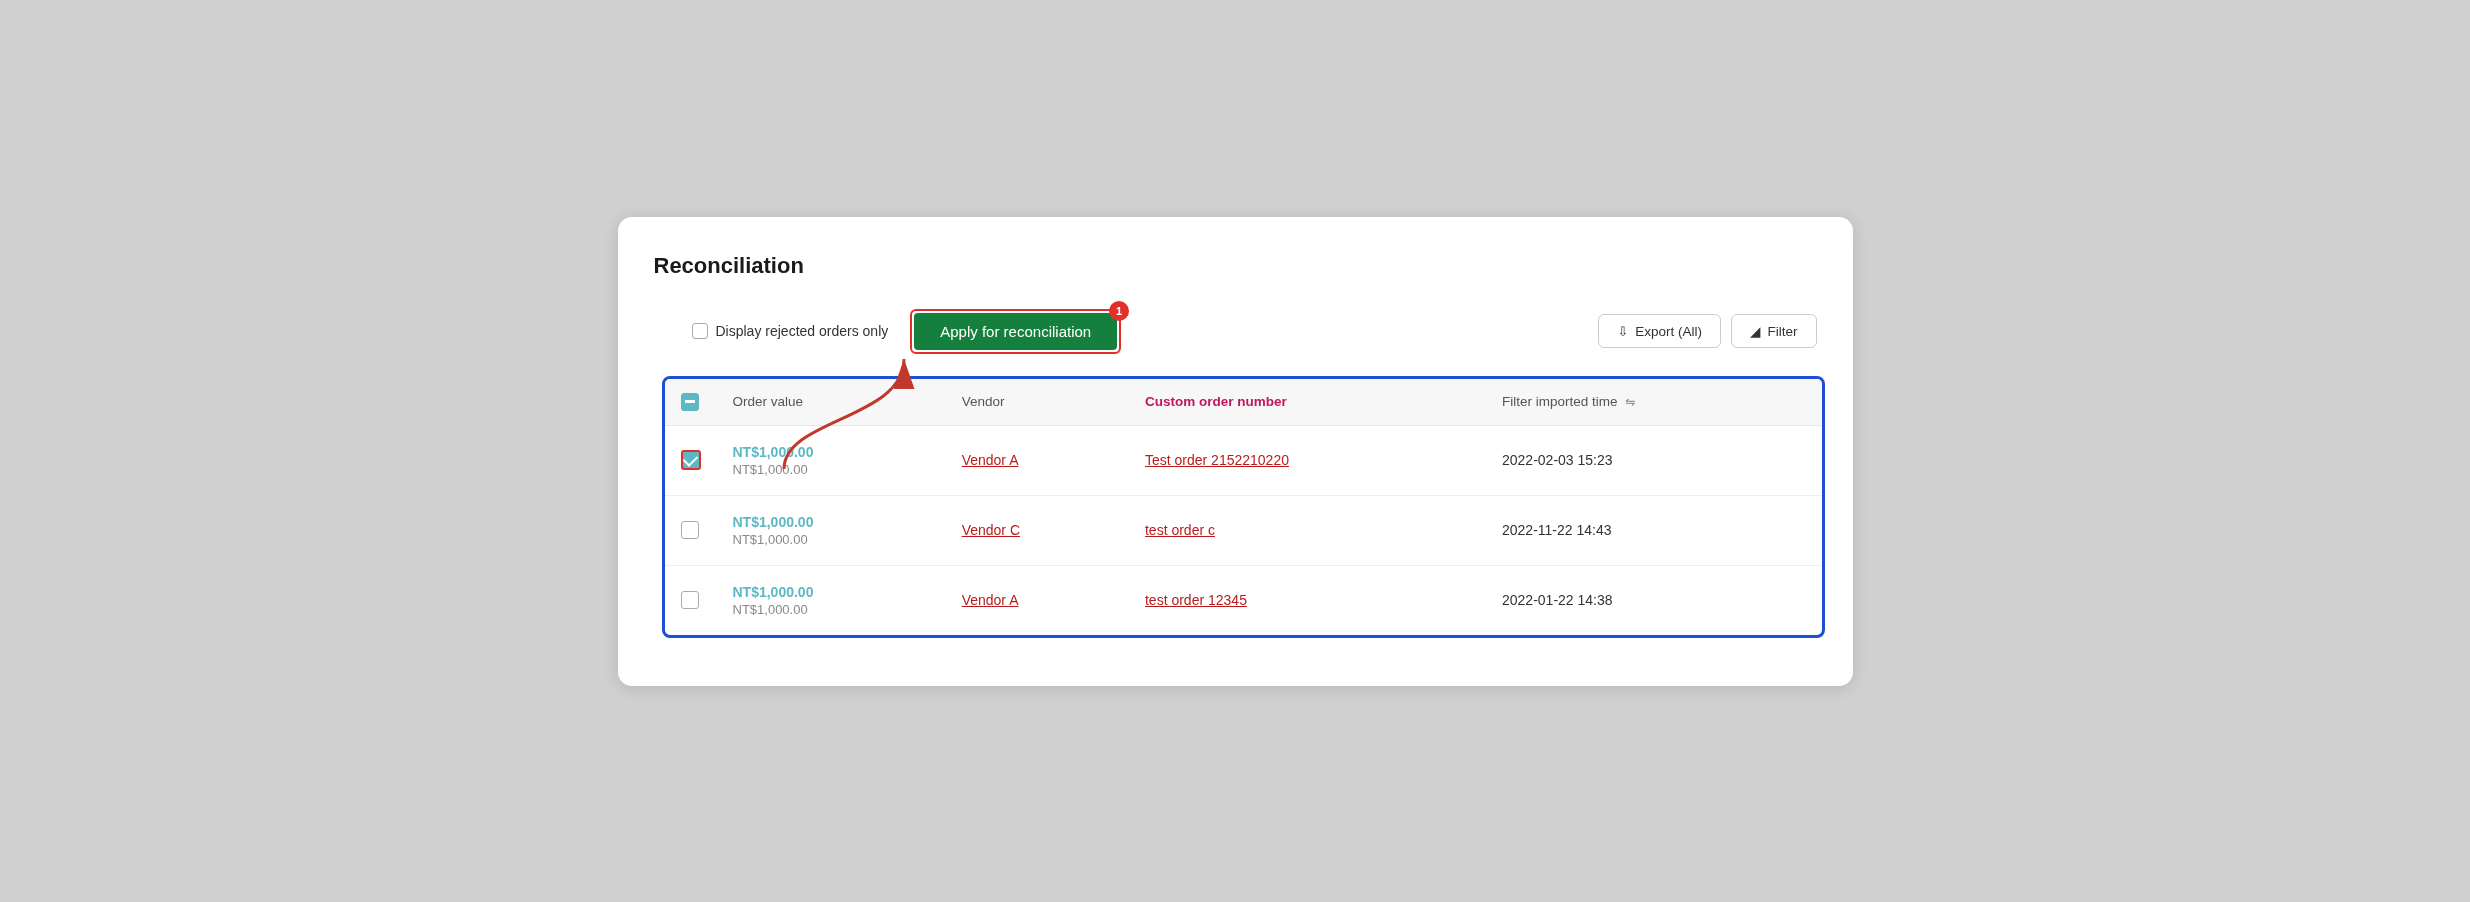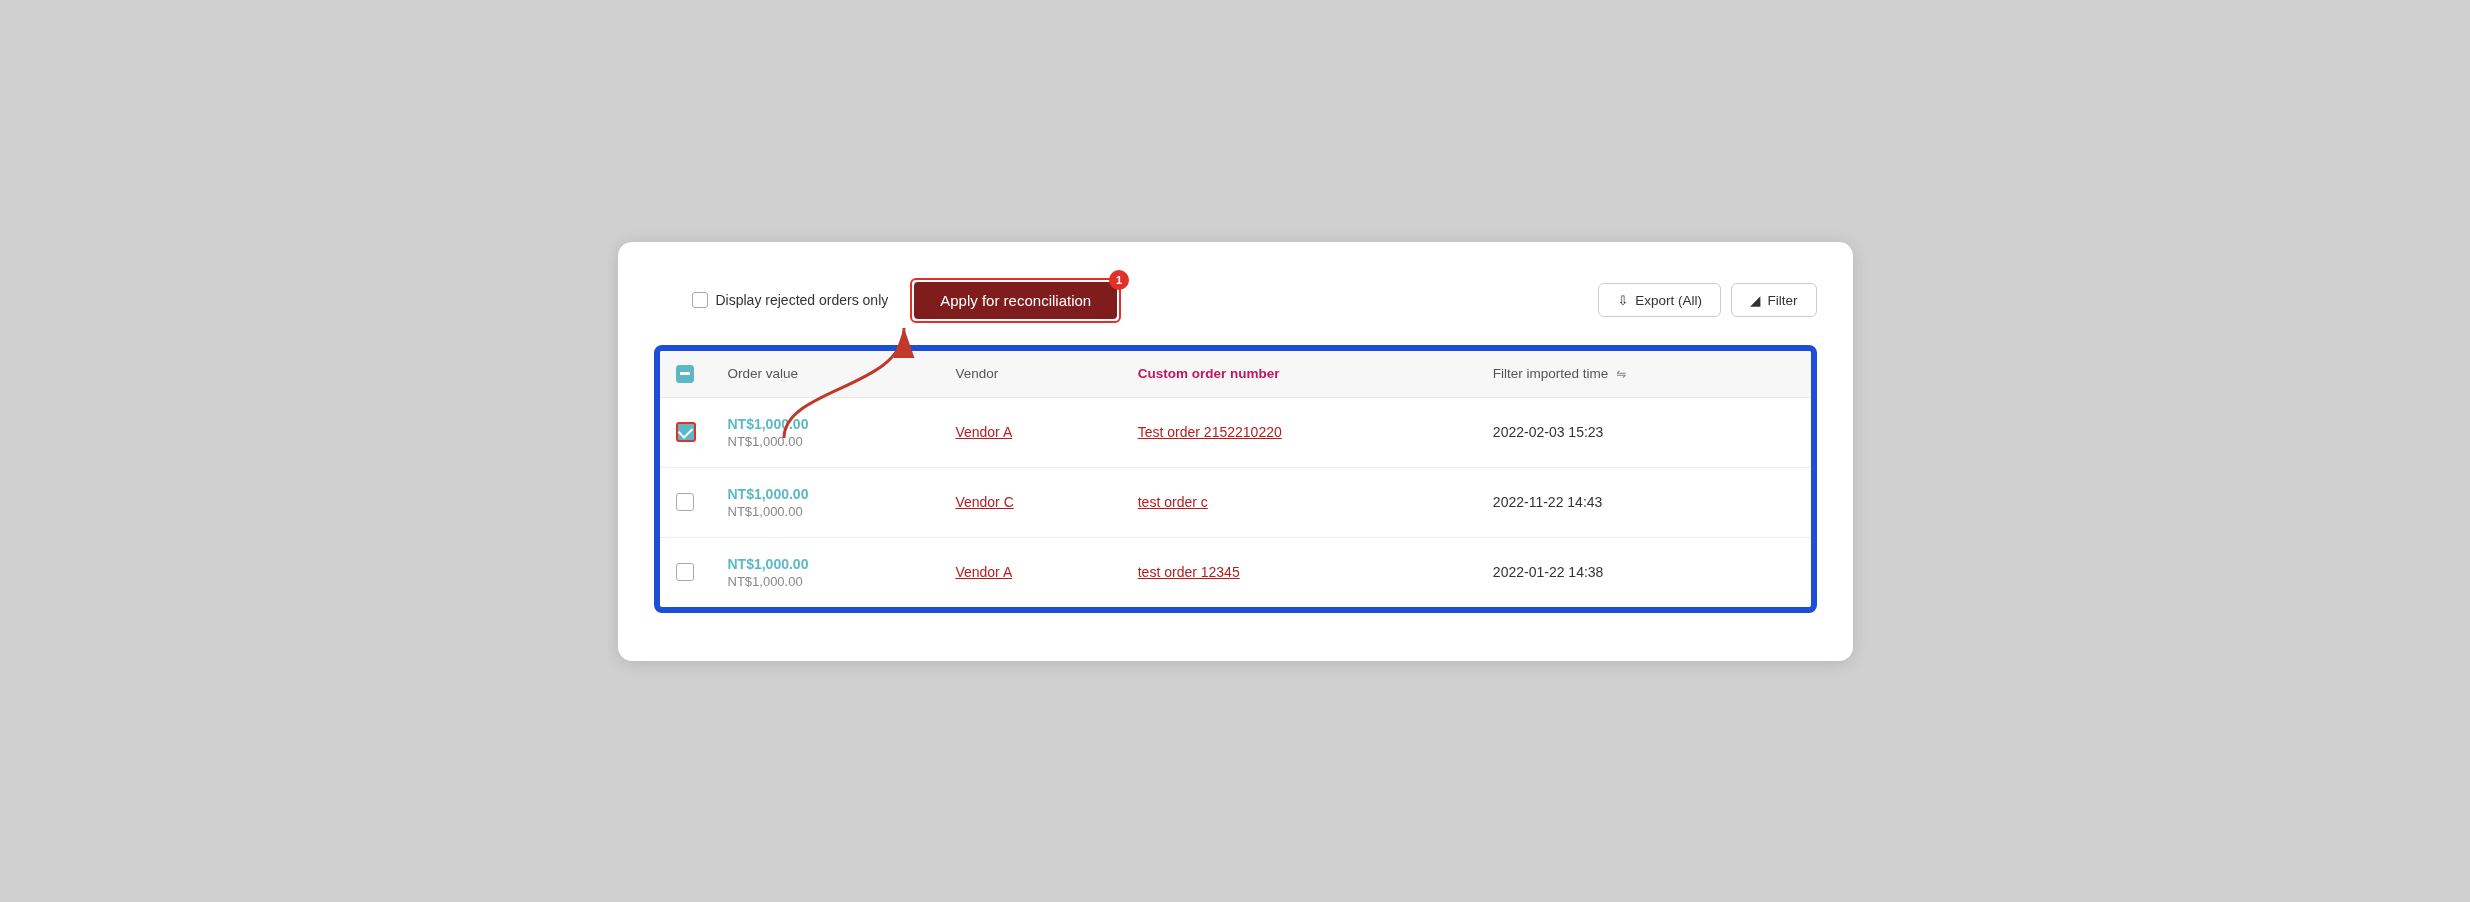--- a/index.html
+++ b/index.html
@@ -49,21 +49,21 @@
     }
     .apply-btn-wrapper {
       margin-left: 22px;
       position: relative;
       border: 2.5px solid #e0302a;
       border-radius: 6px;
       padding: 2px;
       display: inline-flex;
     }
     .apply-btn {
-      background: #7f1d1d;
+      background: #15803d;
       color: #fff;
       border: none;
       border-radius: 4px;
       padding: 10px 26px;
       font-size: 15px;
       font-weight: 500;
       cursor: pointer;
       white-space: nowrap;
     }
     .badge {
@@ -94,23 +94,24 @@
       padding: 8px 18px;
       font-size: 13.5px;
       color: #333;
       cursor: pointer;
       display: flex;
       align-items: center;
       gap: 7px;
     }
     .table-wrap {
       width: 100%;
-      border: 6px solid #1d4ed8;
+      border: 3px solid #1d4ed8;
       border-radius: 8px;
       overflow: hidden;
+      margin-left: 8px;
     }
     table {
       width: 100%;
       border-collapse: collapse;
     }
     thead tr {
       background: #f7f7f7;
     }
     thead th {
       padding: 14px 16px;
@@ -209,20 +210,21 @@
       width: 10px;
       height: 2.5px;
       background: #fff;
       display: block;
     }
   </style>
 </head>
 <body>
 
 <div class="card">
+  <div class="page-title">Reconciliation</div>
 
   <div class="toolbar">
     <div class="display-rejected">
       <div class="checkbox-plain"></div>
       <span>Display rejected orders only</span>
     </div>
 
     <div class="apply-btn-wrapper">
       <button class="apply-btn">Apply for reconciliation</button>
       <span class="badge">1</span>

